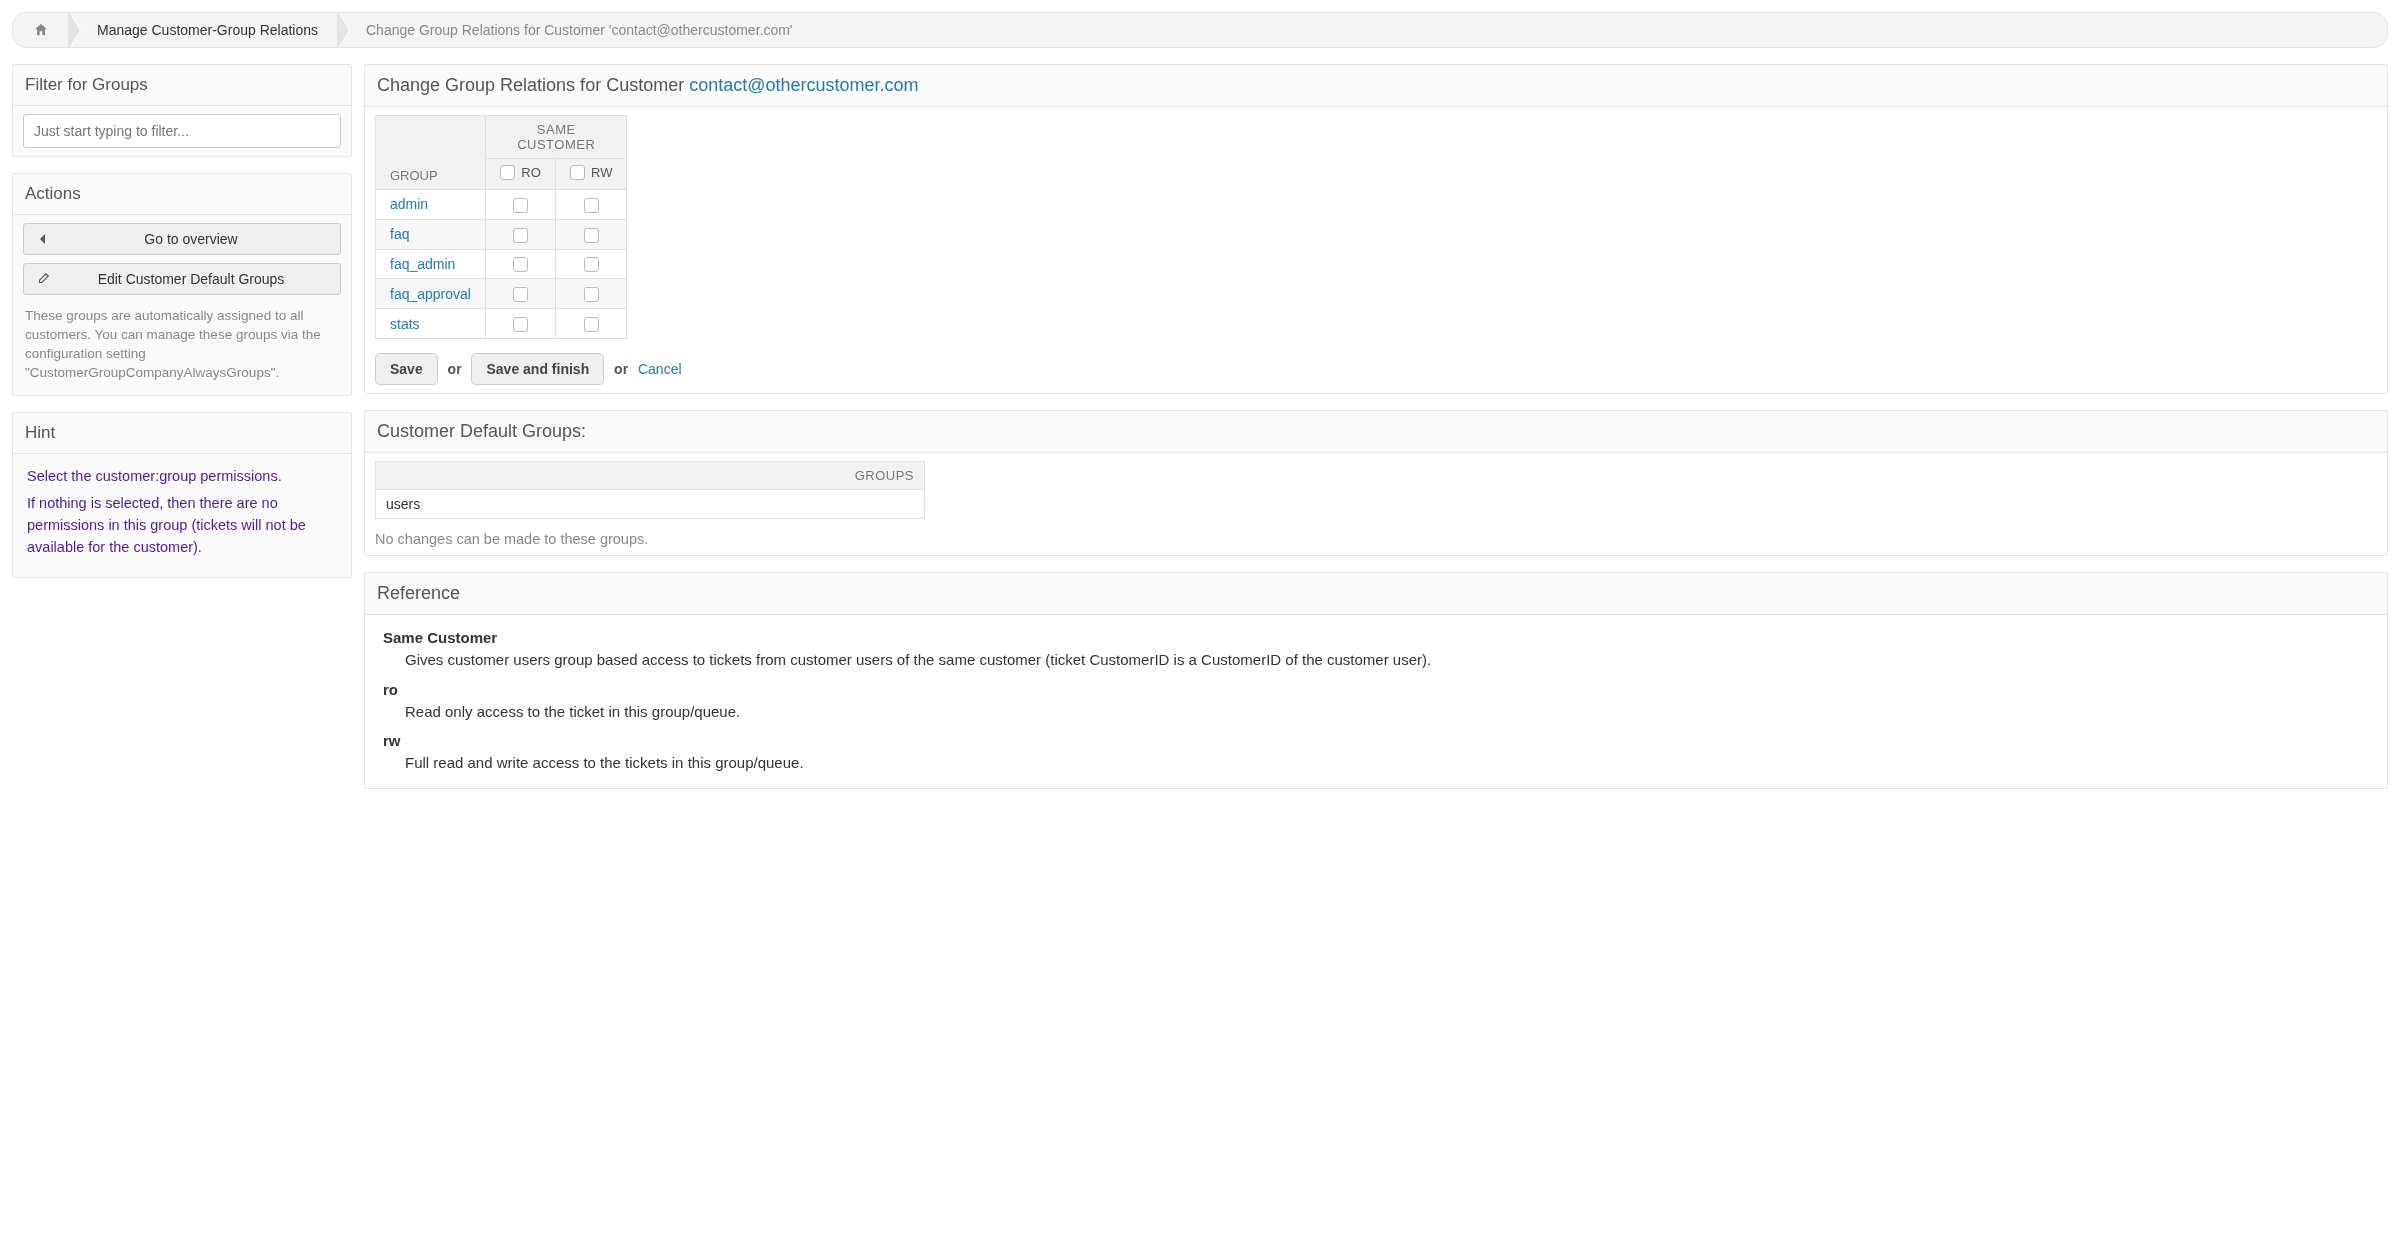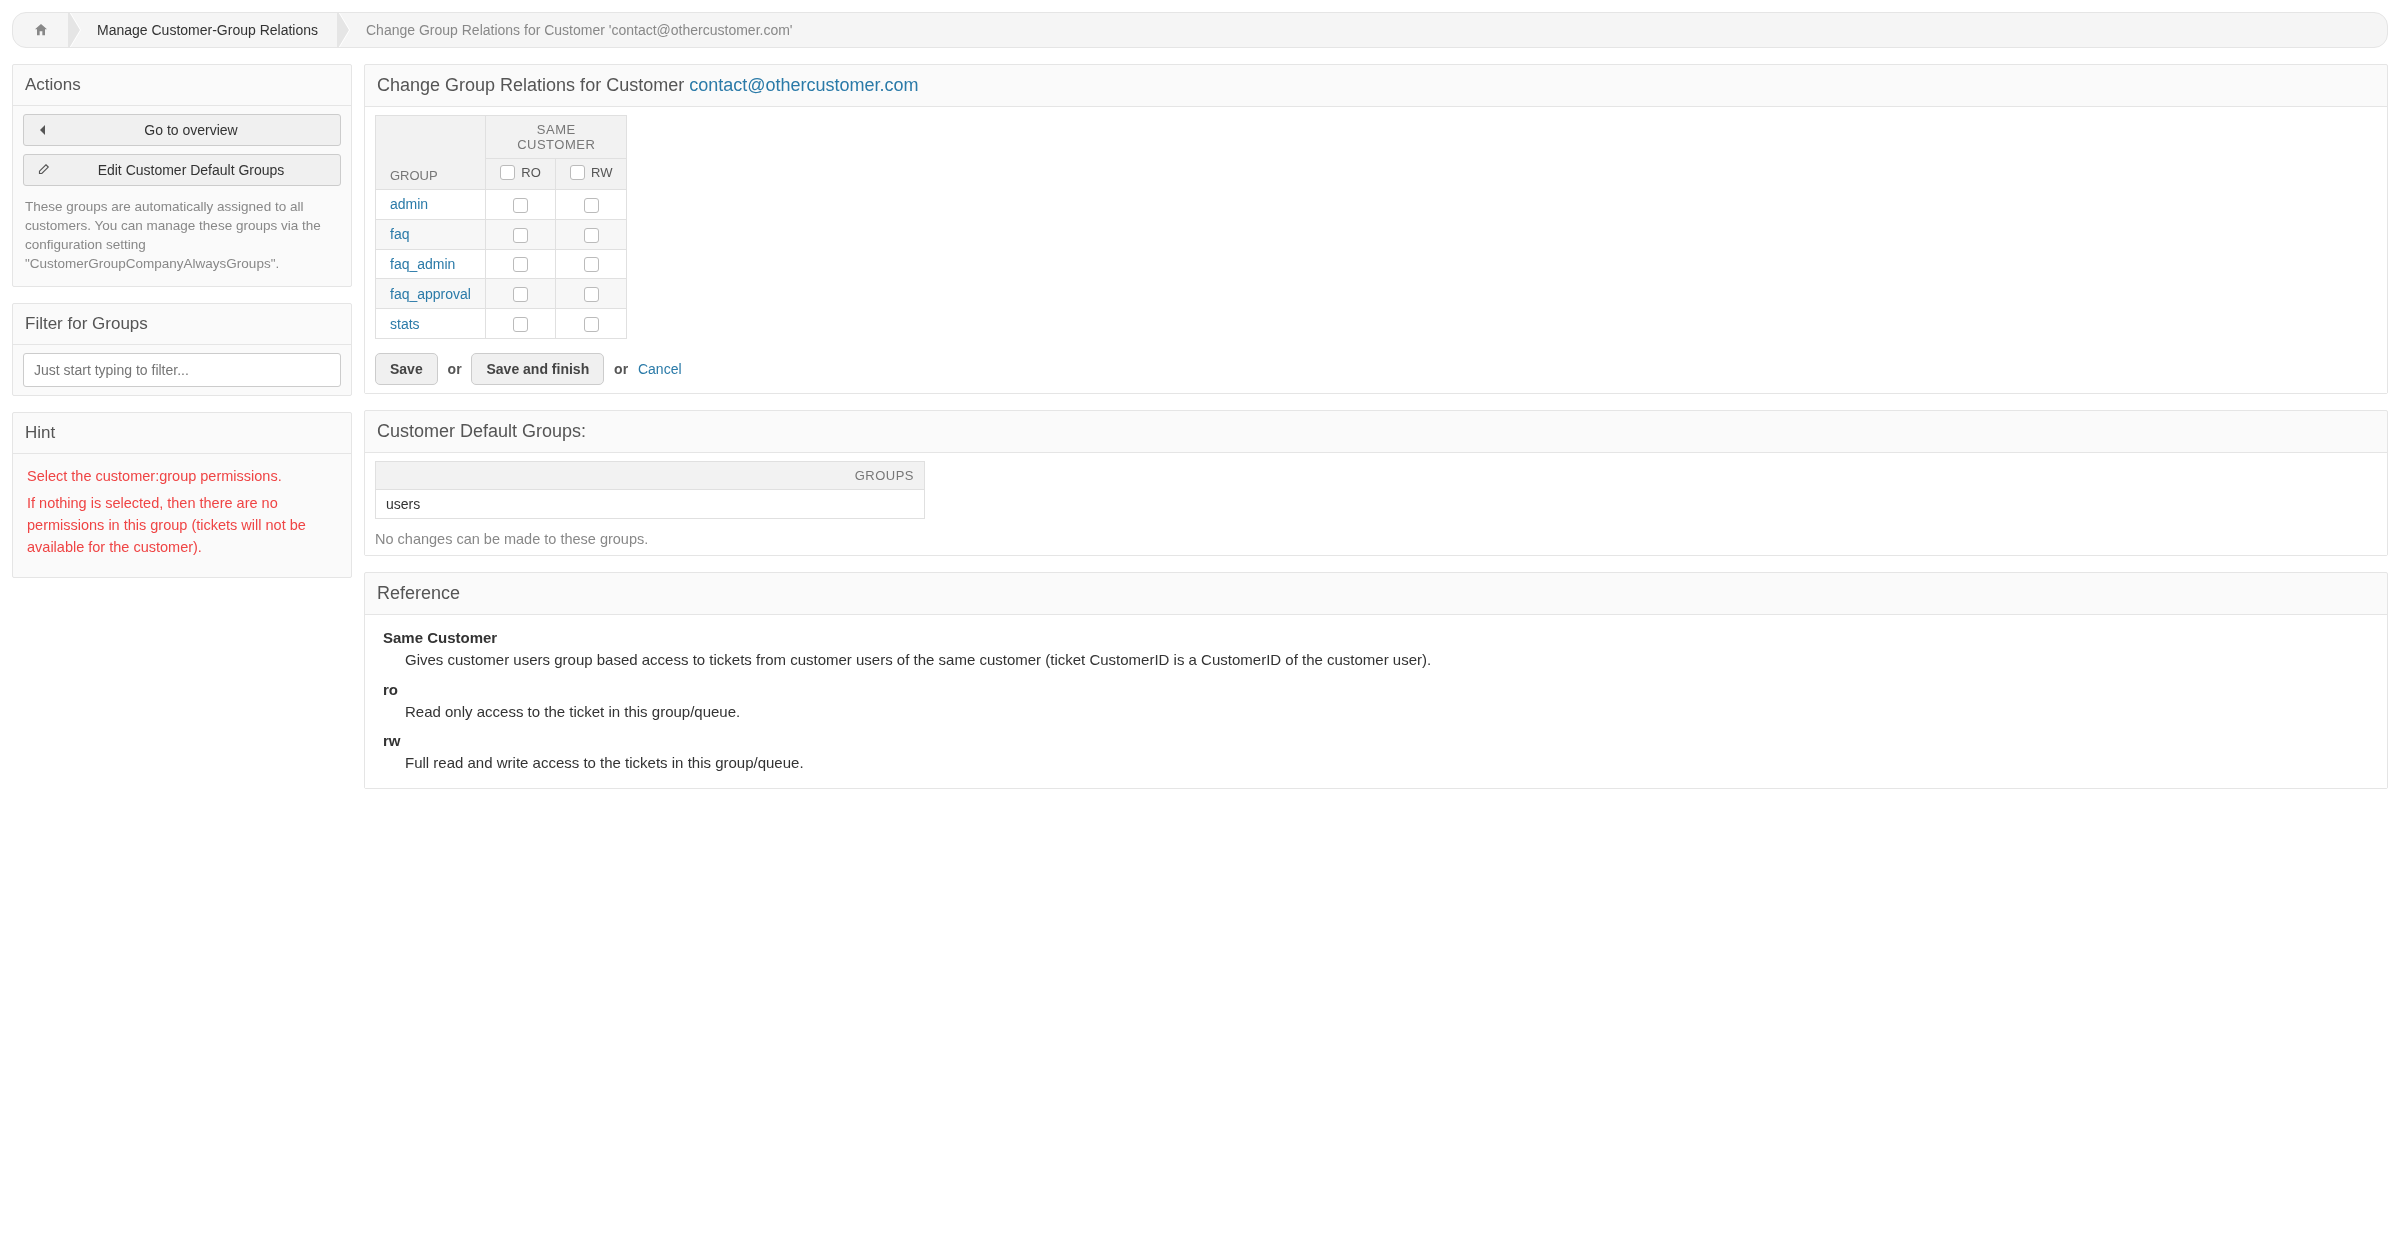--- a/index.html
+++ b/index.html
@@ -85,21 +85,21 @@
 }
 .filter-input {
   width: 100%;
   padding: 8px 10px;
   border: 1px solid #ccc;
   border-radius: 3px;
   font-size: 14px;
   color: #555;
 }
 .hint-body { padding: 12px 14px; }
-.hint-body p { color: #ef4444; font-size: 14.5px; line-height: 1.5; margin-bottom: 6px; }
+.hint-body p { color: #4c1d95; font-size: 14.5px; line-height: 1.5; margin-bottom: 6px; }
 
 .main .widget-header.light {
   font-size: 18px;
   color: #555;
 }
 .main .widget-header a { color: #2a7aa8; text-decoration: none; }
 
 .perm-table {
   border-collapse: collapse;
   margin-bottom: 14px;
@@ -185,20 +185,27 @@
       </svg>
   </div>
   <div class="breadcrumb-sep"></div>
   <div class="breadcrumb-item">Manage Customer-Group Relations</div>
   <div class="breadcrumb-sep"></div>
   <div class="breadcrumb-item muted">Change Group Relations for Customer 'contact@othercustomer.com'</div>
 </div>
 
 <div class="layout">
   <div class="sidebar">
+
+    <div class="widget">
+      <div class="widget-header">Filter for Groups</div>
+      <div class="widget-body">
+        <input class="filter-input" type="text" placeholder="Just start typing to filter..." style="">
+      </div>
+    </div>
 
     <div class="widget">
       <div class="widget-header">Actions</div>
       <div class="widget-body">
         <button class="btn-full">
           <span class="icon-slot">
             <svg width="8" height="10" viewBox="0 0 6 10" fill="#555">
                 <path d="M5 0L0 5l5 5z"></path>
               </svg>
           </span>
@@ -211,27 +218,20 @@
                 <path d="M3 21h18" stroke-width="0"></path>
               </svg>
           </span>
           <span class="label-slot">Edit Customer Default Groups</span>
         </button>
         <div class="note-text">These groups are automatically assigned to all customers. You can manage these groups via the configuration setting "CustomerGroupCompanyAlwaysGroups".</div>
       </div>
     </div>
 
     <div class="widget">
-      <div class="widget-header">Filter for Groups</div>
-      <div class="widget-body">
-        <input class="filter-input" type="text" placeholder="Just start typing to filter..." style="">
-      </div>
-    </div>
-
-    <div class="widget">
       <div class="widget-header">Hint</div>
       <div class="hint-body">
         <p>Select the customer:group permissions.</p>
         <p>If nothing is selected, then there are no permissions in this group (tickets will not be available for the customer).</p>
       </div>
     </div>
 
   </div>
 
   <div class="main">

